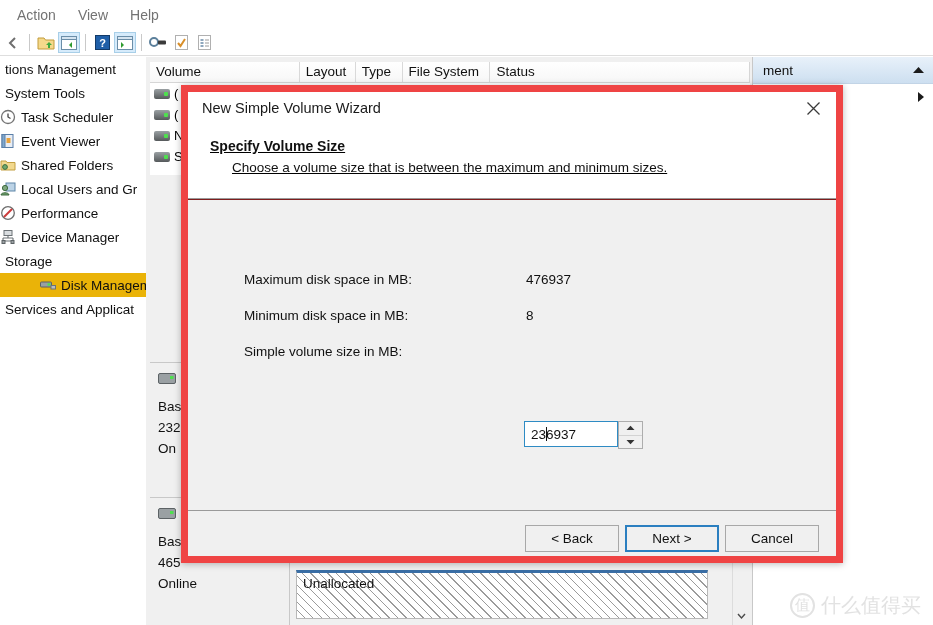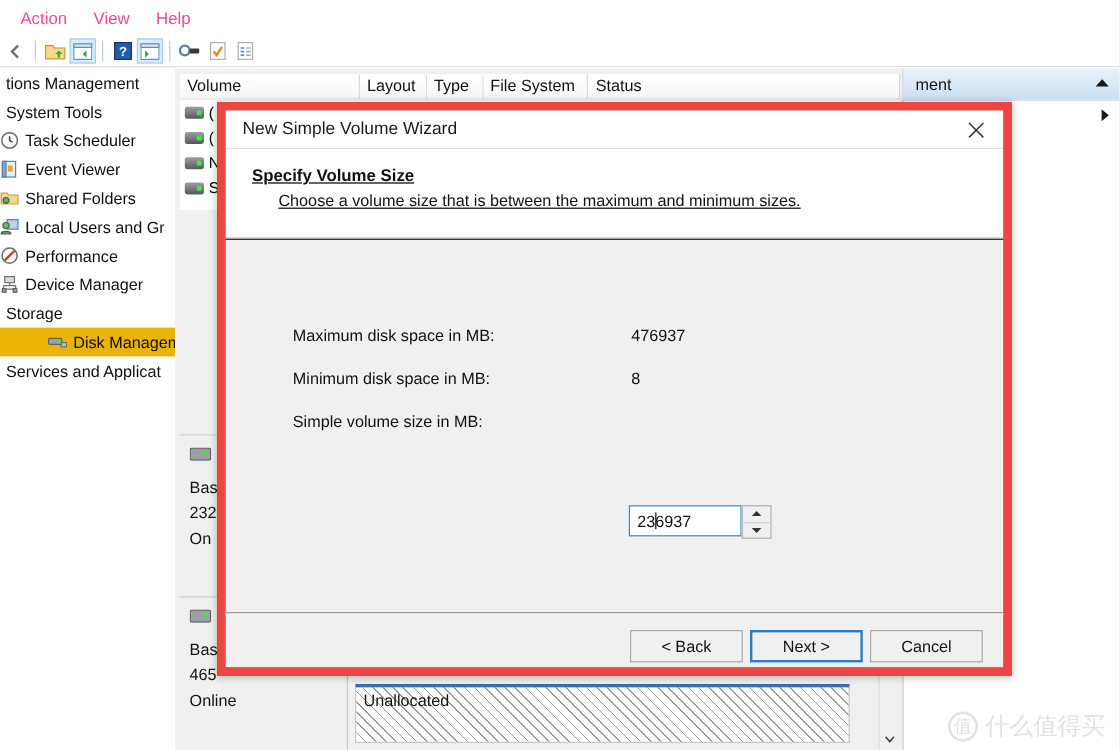--- a/index.html
+++ b/index.html
@@ -16,21 +16,21 @@
   #app { position: relative; width: 933px; height: 625px; background: #ffffff; }
 
   
   .menubar {
     position: absolute; left: 0; top: 0; width: 933px; height: 30px;
     background: #ffffff;
     display: flex; align-items: center;
     padding-left: 6px;
   }
   .menu-item {
-    padding: 4px 11px; font-size: 14px; color: #ec4899; cursor: default;
+    padding: 4px 11px; font-size: 14px; color: #737373; cursor: default;
     line-height: 18px;
   }
 
   
   .toolbar {
     position: absolute; left: 0; top: 30px; width: 933px; height: 26px;
     background: #ffffff;
     border-bottom: 1px solid #dedede;
     display: flex; align-items: center; padding-left: 2px; gap: 1px;
   }

